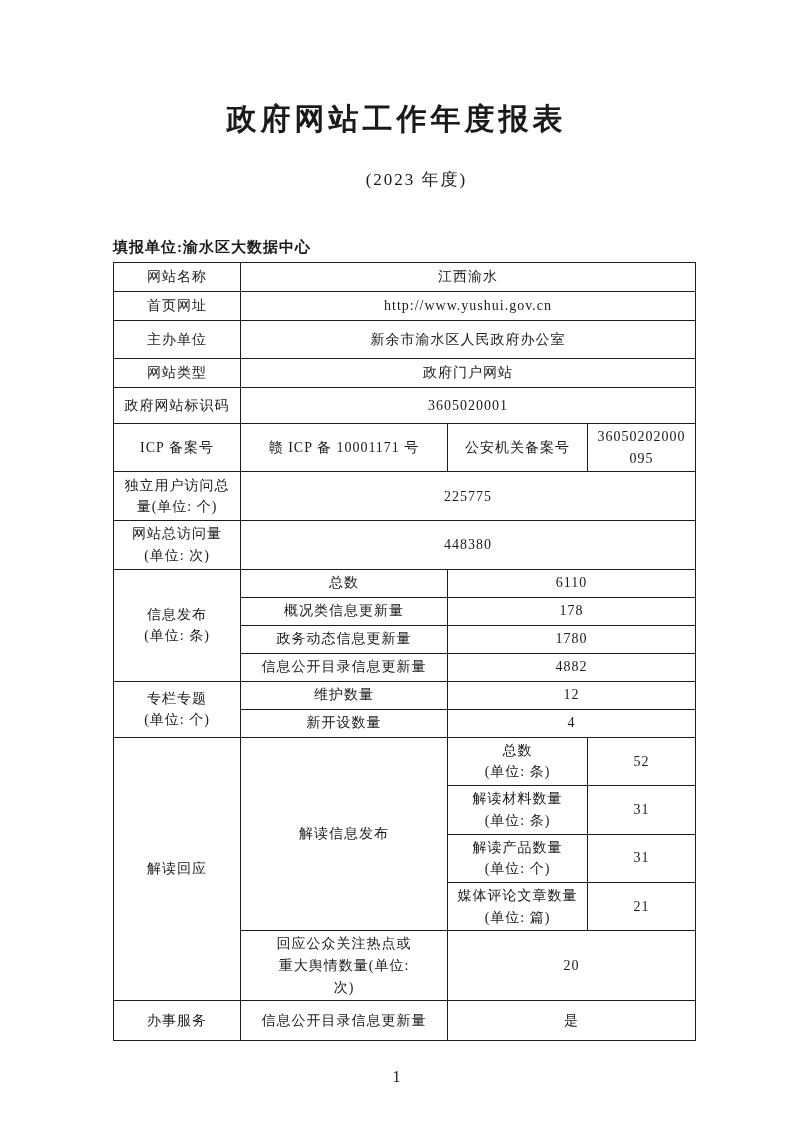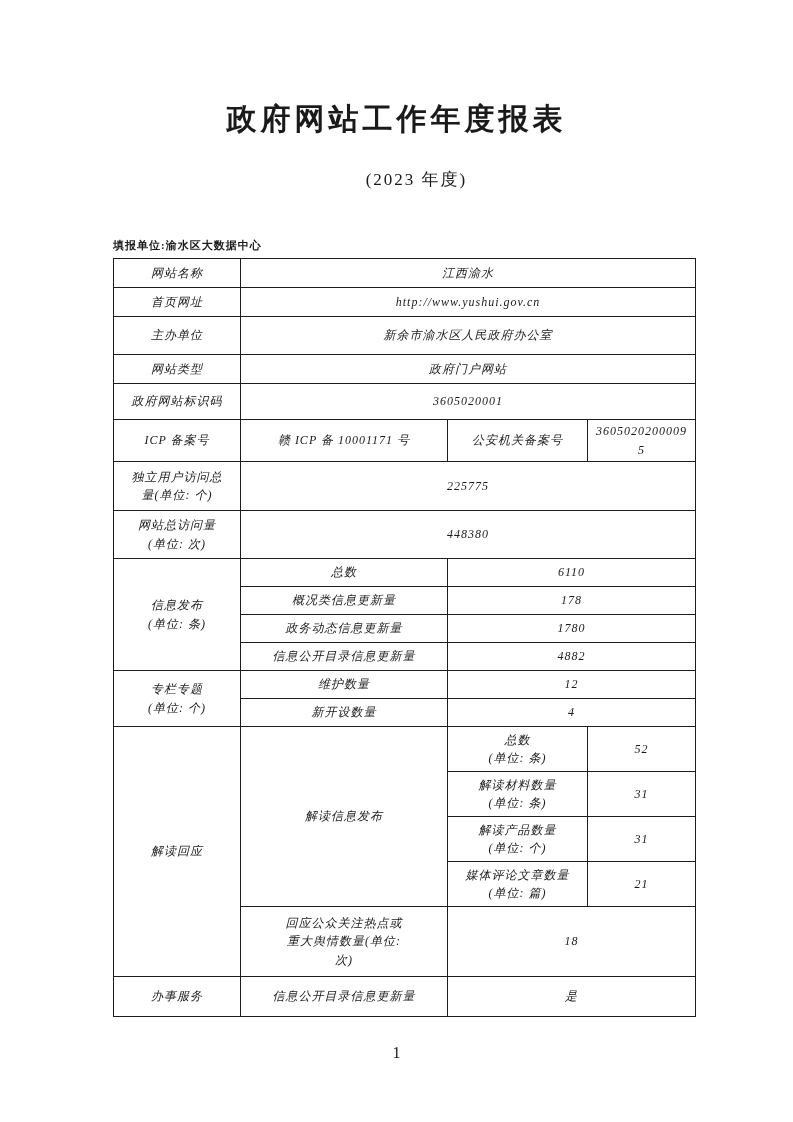--- a/index.html
+++ b/index.html
@@ -10,30 +10,29 @@
   }
   .title {
     margin:0; padding-top:101px; text-align:center;
     font-family:"Liberation Sans","DejaVu Sans",sans-serif;
     font-size:30px; font-weight:700; letter-spacing:4px; line-height:1.2;
   }
   .subtitle {
     margin-top:31px; text-align:center; font-size:17px; letter-spacing:2px;margin-left:40px;
   }
   .report-unit {
-    margin:47px 0 5px 113px; font-size:11px; font-weight:700; letter-spacing:1px;
+    margin:47px 0 5px 113px; font-size:15px; font-weight:700; letter-spacing:1px;
   }
   table.report-table {
     border-collapse:collapse; margin-left:113px; width:582px; table-layout:fixed;
   }
   .report-table td {
     border:1.5px solid #1c1c1c; text-align:center; vertical-align:middle;
-    font-size:12px; padding:2px 6px; letter-spacing:1px; line-height:1.55;
+    font-size:14px; padding:2px 6px; letter-spacing:1px; line-height:1.55;
     overflow:hidden;
-    font-style:italic;
   }
   .col1{width:127px}.col2{width:207px}.col3{width:140px}.col4{width:108px}
   .ml { white-space:pre-line;margin-top:8px; }
   .left { text-align:left; }
   .url { letter-spacing:1.5px; }
   .num { letter-spacing:1px; }
   .wrapnum { word-break:break-all; padding:2px 9px; }
   .v-bottom { vertical-align:bottom; padding-bottom:7px; }
   .v-top { vertical-align:top; padding-top:6px; }
   .page-number { text-align:center; margin-top:27px; font-size:16px; }
@@ -149,21 +148,21 @@
       </tr>
       <tr style="height:45px">
         <td class="ml">媒体评论文章数量
 (单位: 篇)</td>
         <td class="num">21</td>
       </tr>
       <tr style="height:70px">
         <td class="ml">回应公众关注热点或
 重大舆情数量(单位:
 次)</td>
-        <td colspan="2" class="num">18</td>
+        <td colspan="2" class="num">20</td>
       </tr>
 
       <tr style="height:40px">
         <td class="v-bottom">办事服务</td>
         <td class="v-top">信息公开目录信息更新量</td>
         <td colspan="2" class="v-top">是</td>
       </tr>
 
     </tbody>
   </table>

